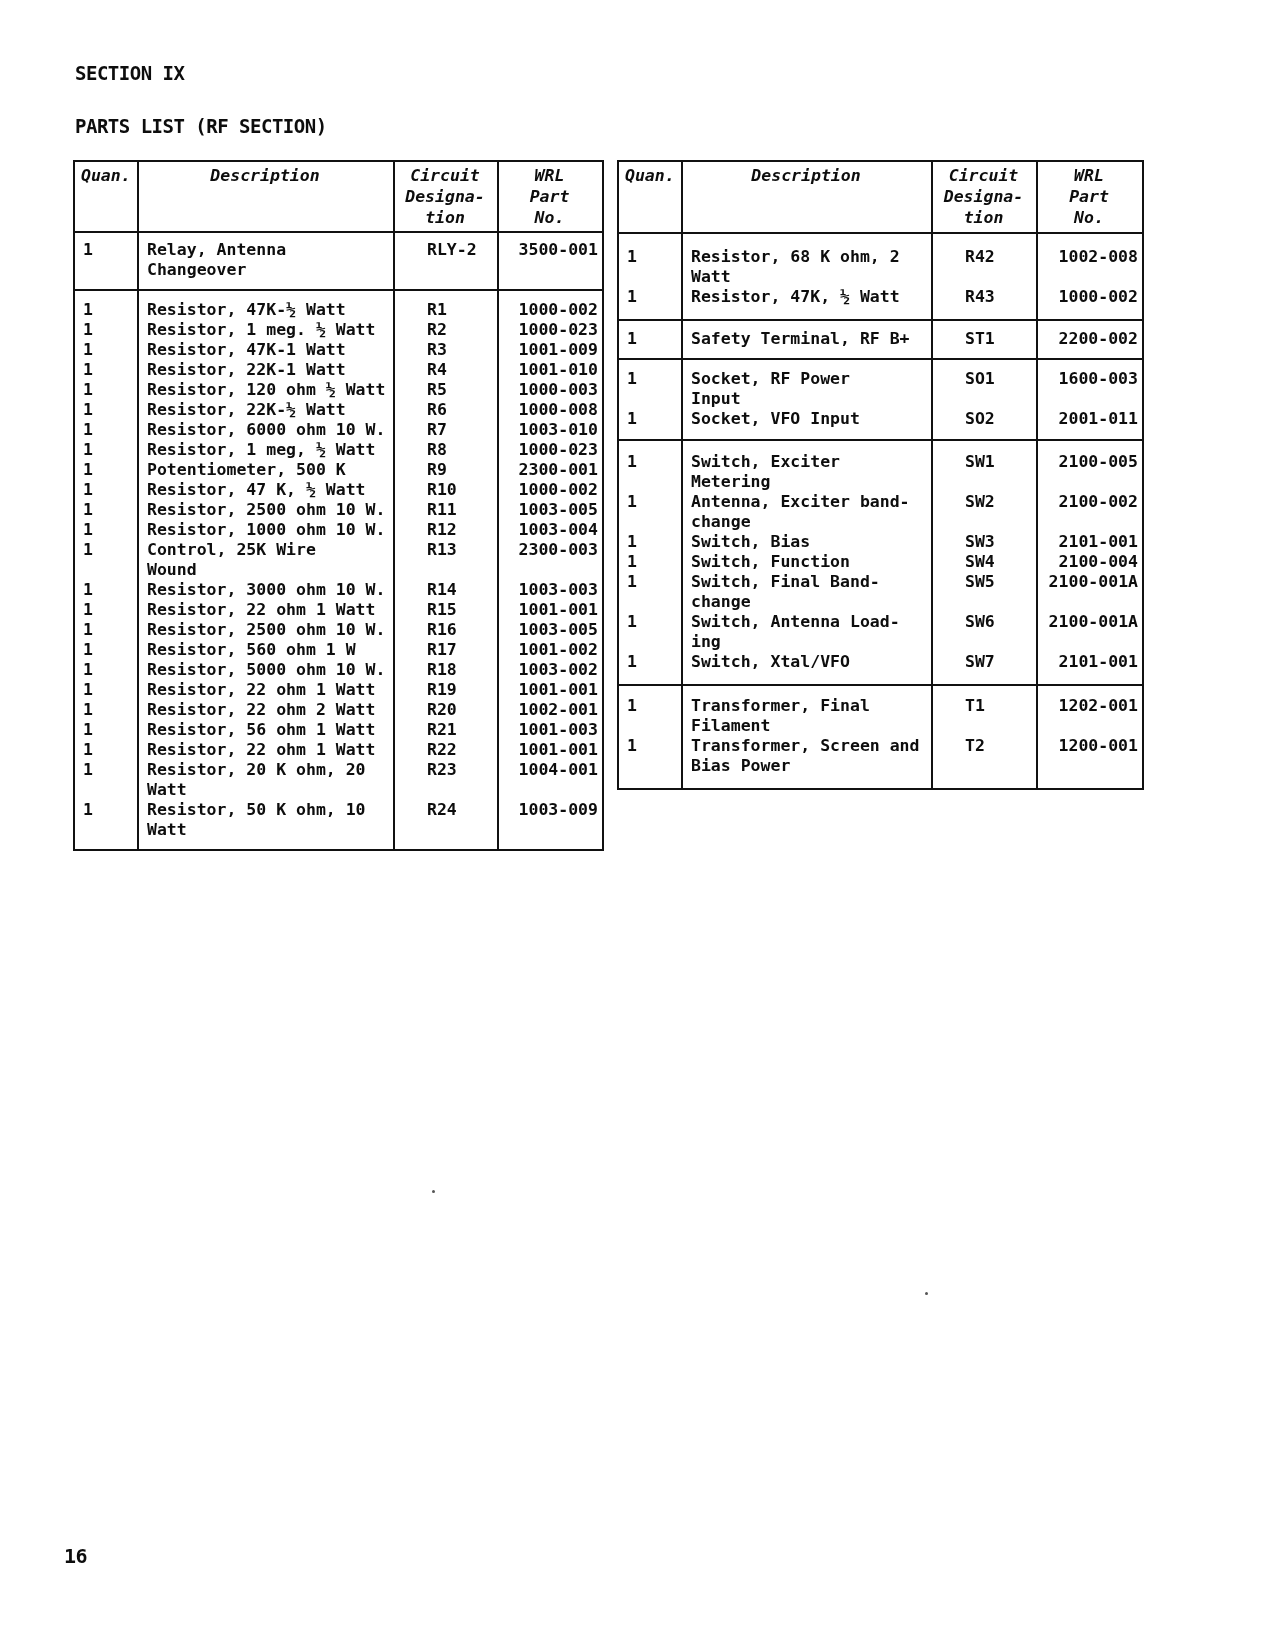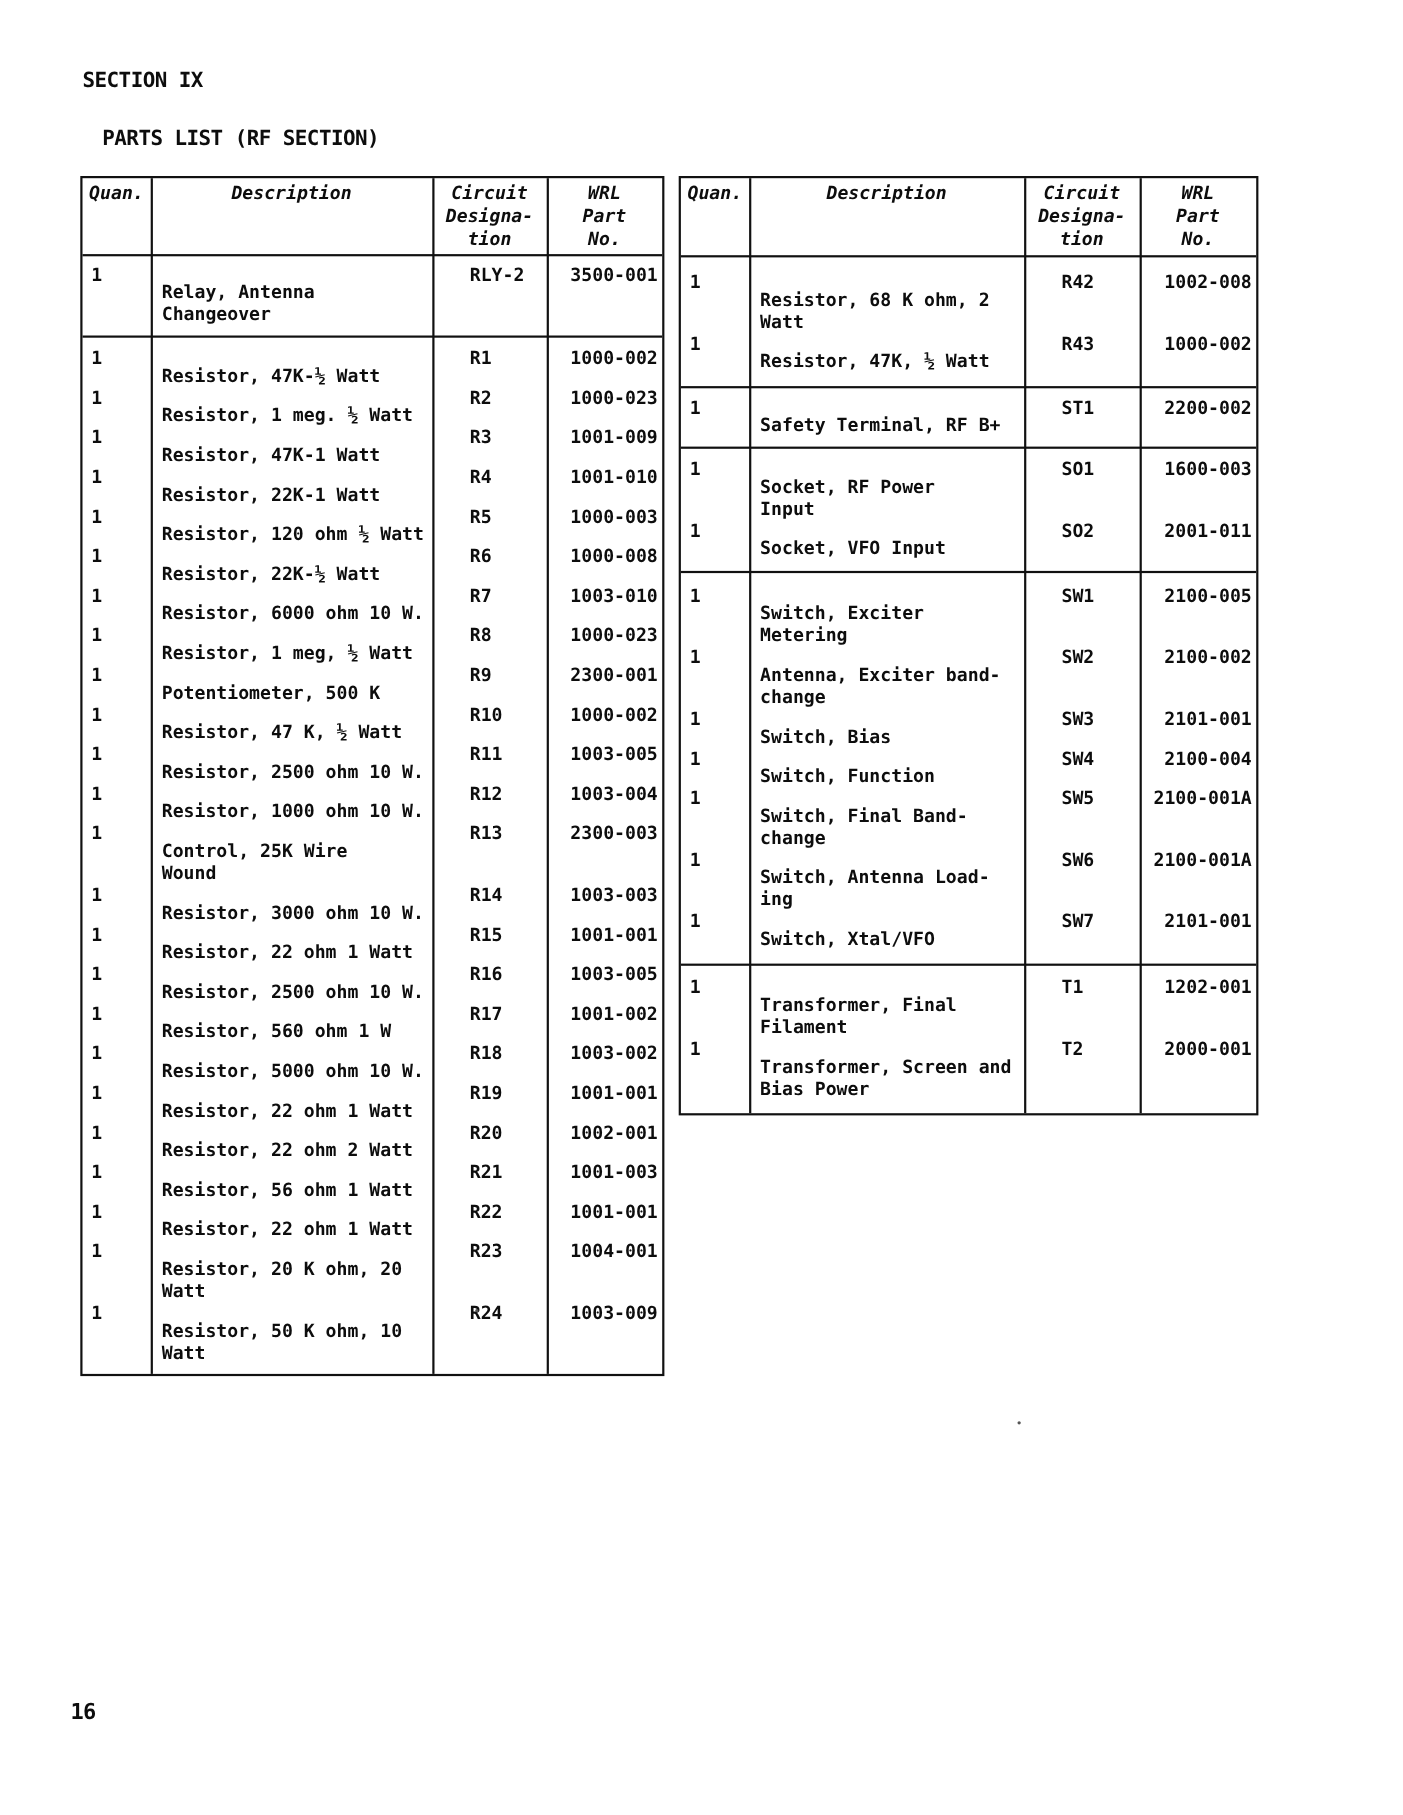--- a/index.html
+++ b/index.html
@@ -13,21 +13,21 @@
     color:#0d0d0d;
     overflow:hidden;
   }
   .heading {
     position:absolute;
     font-size:19px;
     letter-spacing:-0.5px;
     white-space:nowrap;
   }
   #section-heading { left:75px; top:62px; }
-  #page-title      { left:93px; top:115px; }
+  #page-title      { left:75px; top:115px; }
   #page-number     { left:64px; top:1544px; font-size:20px; }
 
   .ptable {
     position:absolute;
     border:2px solid #111;
     background:#fff;
     font-size:16.5px;
     line-height:20px;
   }
   #table-left  { left:73px;  top:160px; width:527px; }
@@ -58,21 +58,21 @@
   #table-left  .tsection.s1 { padding:9px 0 9px 0; }
   #table-right .tsection.s0 { padding:13px 0 12px 0; }
   #table-right .tsection.s1 { padding:8px 0 9px 0; }
   #table-right .tsection.s2 { padding:9px 0 10px 0; }
   #table-right .tsection.s3 { padding:11px 0 12px 0; }
   #table-right .tsection.s4 { padding:10px 0 12px 0; }
 
   .trow { display:contents; }
   .tcell { padding:0 4px; }
   .c-quan    { padding-left:8px; }
-  .c-desc    { white-space:pre-line; padding-left:10px;margin-top:16px; }
+  .c-desc    { white-space:pre-line; padding-left:10px; }
   .c-circuit { padding-left:34px; }
   .c-part    { text-align:right; }
 
   .vline {
     position:absolute; top:0; bottom:0; width:2px;
     background:#111;
   }
   .speck {
     position:absolute; width:3px; height:3px; border-radius:50%;
     background:#555;
@@ -170,21 +170,21 @@
         <div class="trow"><div class="tcell c-quan">1</div><div class="tcell c-desc">Switch, Final Band-
 change</div><div class="tcell c-circuit">SW5</div><div class="tcell c-part">2100-001A</div></div>
         <div class="trow"><div class="tcell c-quan">1</div><div class="tcell c-desc">Switch, Antenna Load-
 ing</div><div class="tcell c-circuit">SW6</div><div class="tcell c-part">2100-001A</div></div>
         <div class="trow"><div class="tcell c-quan">1</div><div class="tcell c-desc">Switch, Xtal/VFO</div><div class="tcell c-circuit">SW7</div><div class="tcell c-part">2101-001</div></div>
       </div>
     <div class="tsection s4">
         <div class="trow"><div class="tcell c-quan">1</div><div class="tcell c-desc">Transformer, Final
 Filament</div><div class="tcell c-circuit">T1</div><div class="tcell c-part">1202-001</div></div>
         <div class="trow"><div class="tcell c-quan">1</div><div class="tcell c-desc">Transformer, Screen and
-Bias Power</div><div class="tcell c-circuit">T2</div><div class="tcell c-part">2000-001</div></div>
+Bias Power</div><div class="tcell c-circuit">T2</div><div class="tcell c-part">1200-001</div></div>
       </div>
     <div class="vline" style="left:62px"></div>
     <div class="vline" style="left:312px"></div>
     <div class="vline" style="left:417px"></div>
   </div>
 
   <div class="heading" id="page-number">16</div>
 
   <div class="speck" style="left:432px; top:1190px;"></div>
   <div class="speck" style="left:925px; top:1292px;"></div>

